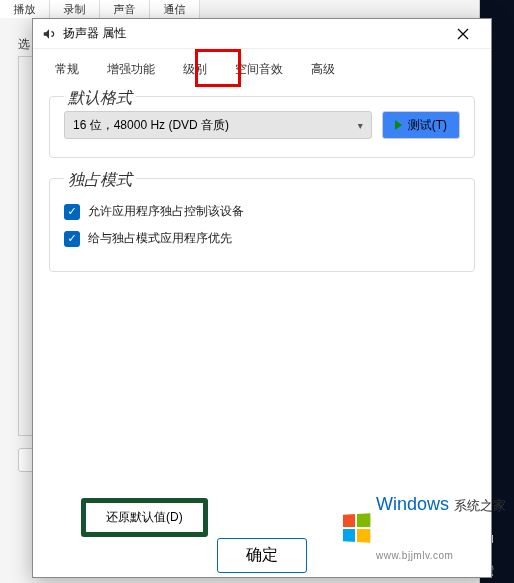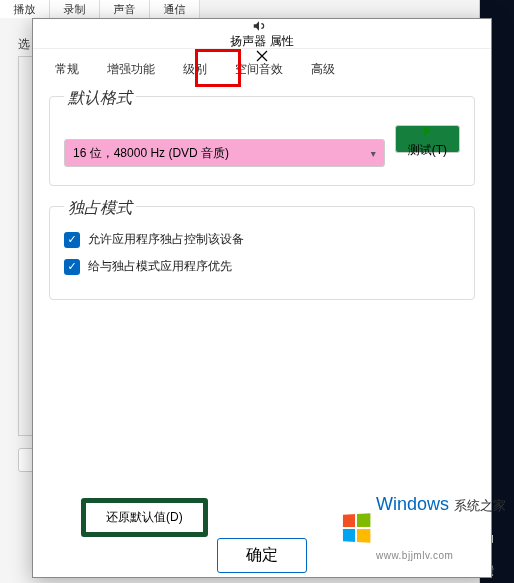--- a/index.html
+++ b/index.html
@@ -76,21 +76,20 @@
       background: #fff;
       border: 1px solid #888;
       box-shadow: 0 4px 20px rgba(0,0,0,0.3);
     }
     .titlebar {
       height: 30px;
       display: flex;
       align-items: center;
       padding: 0 8px;
       border-bottom: 1px solid #eee;
-      flex-direction: column;
     }
     .title-icon {
       width: 16px; height: 16px;
       margin-right: 6px;
       display: inline-flex;
       align-items: center;
       justify-content: center;
     }
     .title-text {
       flex: 1;
@@ -156,41 +155,39 @@
     }
     .select {
       flex: 1;
       height: 28px;
       border: 1px solid #ccc;
       border-radius: 3px;
       display: flex;
       align-items: center;
       padding: 12px 8px;
       font-size: 12px;
-      background: #f9a8d4;
+      background: #e5e5e5;
       justify-content: space-between;
       cursor: pointer;
-      margin-top: 28px;
     }
     .chevron {
       font-size: 10px;
       color: #555;
     }
     .btn {
       height: 28px;
       border: 1px solid #ccc;
       border-radius: 3px;
-      background: #15803d;
+      background: #3b82f6;
       padding: 0 12px;
       display: inline-flex;
       align-items: center;
       gap: 6px;
       font-size: 12px;
       cursor: pointer;
-      flex-direction: column;
     }
     .play-triangle {
       width: 0; height: 0;
       border-left: 7px solid #0a8a0a;
       border-top: 5px solid transparent;
       border-bottom: 5px solid transparent;
     }
     .check-row {
       display: flex;
       align-items: center;

